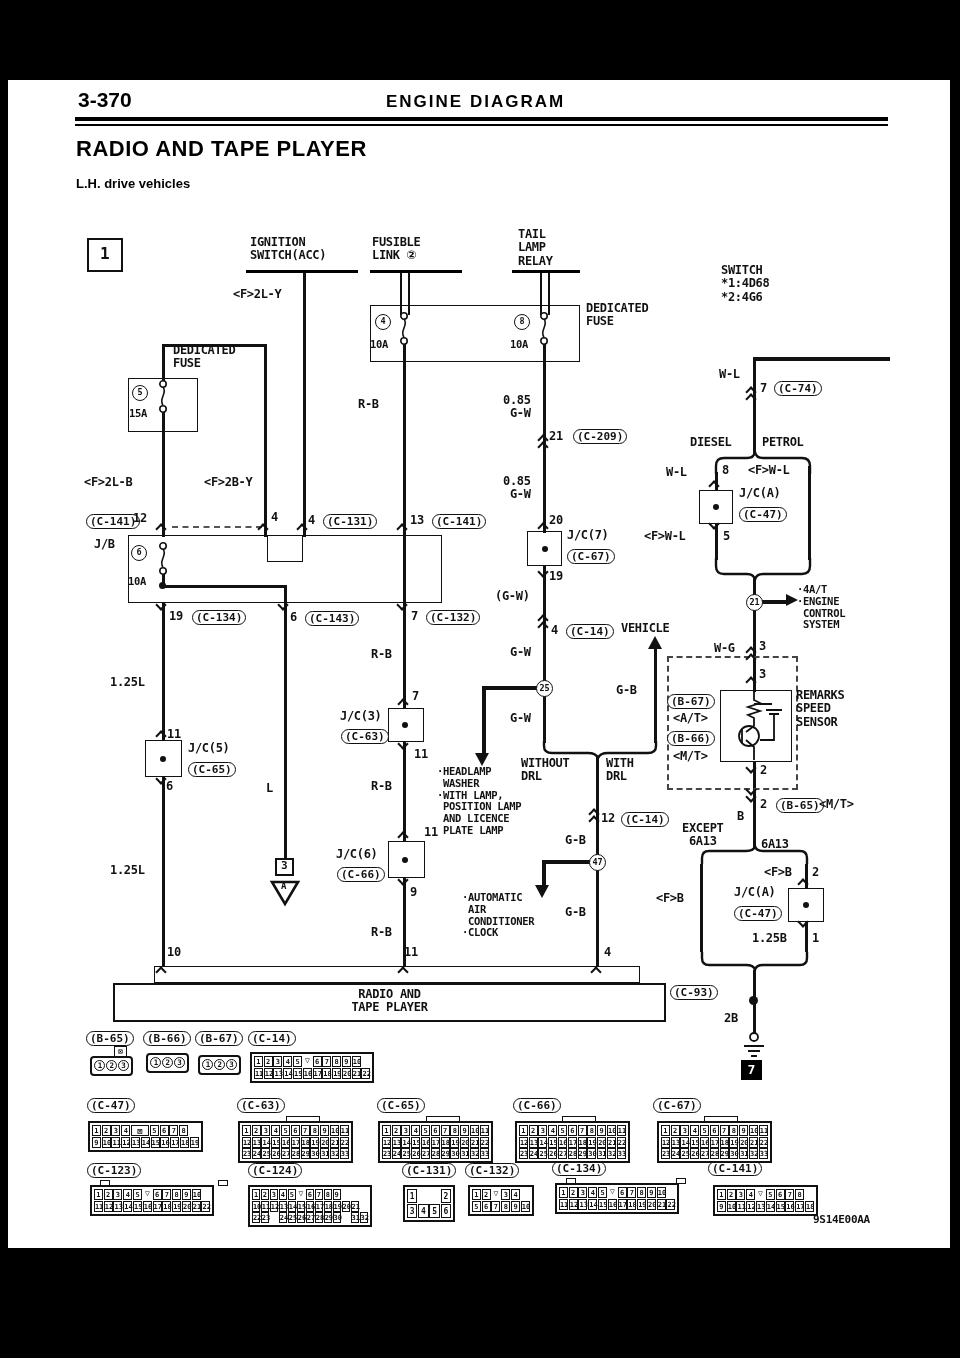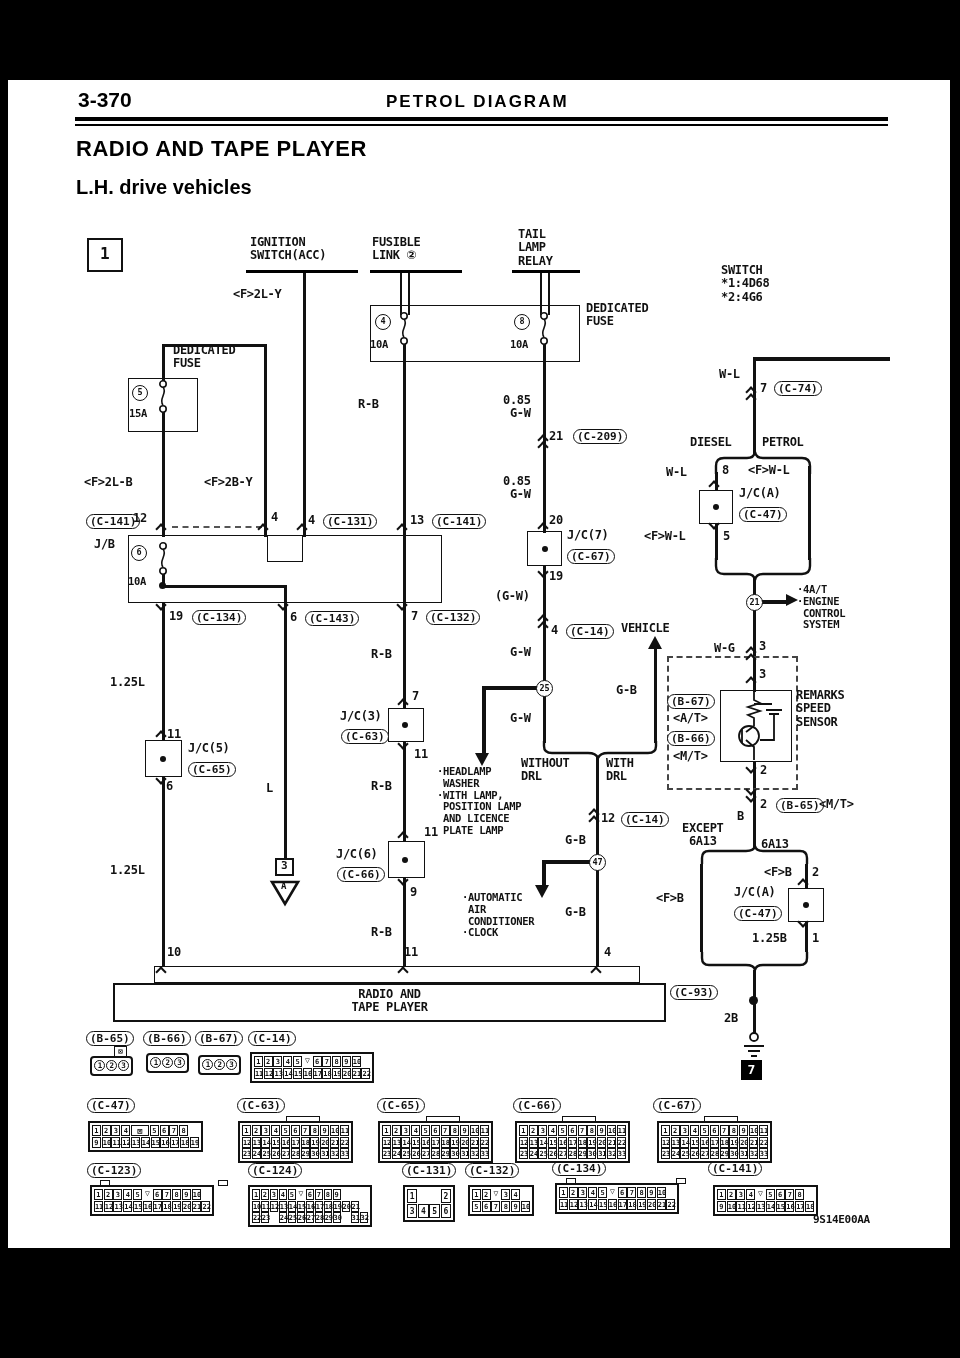--- a/index.html
+++ b/index.html
@@ -51,25 +51,25 @@
 </head>
 <body>
 
 <div class="bar" style="left:0;top:0;width:960px;height:80px"></div>
 <div class="bar" style="left:0;top:1248px;width:960px;height:110px"></div>
 <div class="bar" style="left:0;top:80px;width:8px;height:1168px"></div>
 <div class="bar" style="left:950px;top:80px;width:10px;height:1168px"></div>
 <span class="wm" style="left:678px;top:1326px">carmanualsonline.info</span>
 
 <span class="hd" style="left:78px;top:88px">3-370</span>
-<span class="hd" style="left:386px;top:92px;font-size:17px;letter-spacing:2px">PETROL DIAGRAM</span>
+<span class="hd" style="left:386px;top:92px;font-size:17px;letter-spacing:2px">ENGINE DIAGRAM</span>
 <div class="bar" style="left:75px;top:117px;width:813px;height:4px"></div>
 <div class="bar" style="left:75px;top:124px;width:813px;height:1.5px"></div>
 <span class="hd" style="left:76px;top:136px;font-size:22px;letter-spacing:0.5px">RADIO AND TAPE PLAYER</span>
-<span class="hd" style="left:76px;top:176px;font-size:20px">L.H. drive vehicles</span>
+<span class="hd" style="left:76px;top:176px;font-size:13px">L.H. drive vehicles</span>
 
 <div class="bx" style="left:87px;top:238px;width:36px;height:34px;border-width:2.5px"></div>
 <span class="lb" style="left:100px;top:245px;font-size:16px">1</span>
 
 <span class="lb" style="left:250px;top:236px">IGNITION
 SWITCH(ACC)</span>
 <div class="bar" style="left:246px;top:270px;width:112px;height:2.5px"></div>
 <span class="lb" style="left:372px;top:236px">FUSIBLE
 LINK ②</span>
 <div class="bar" style="left:370px;top:270px;width:92px;height:2.5px"></div>

